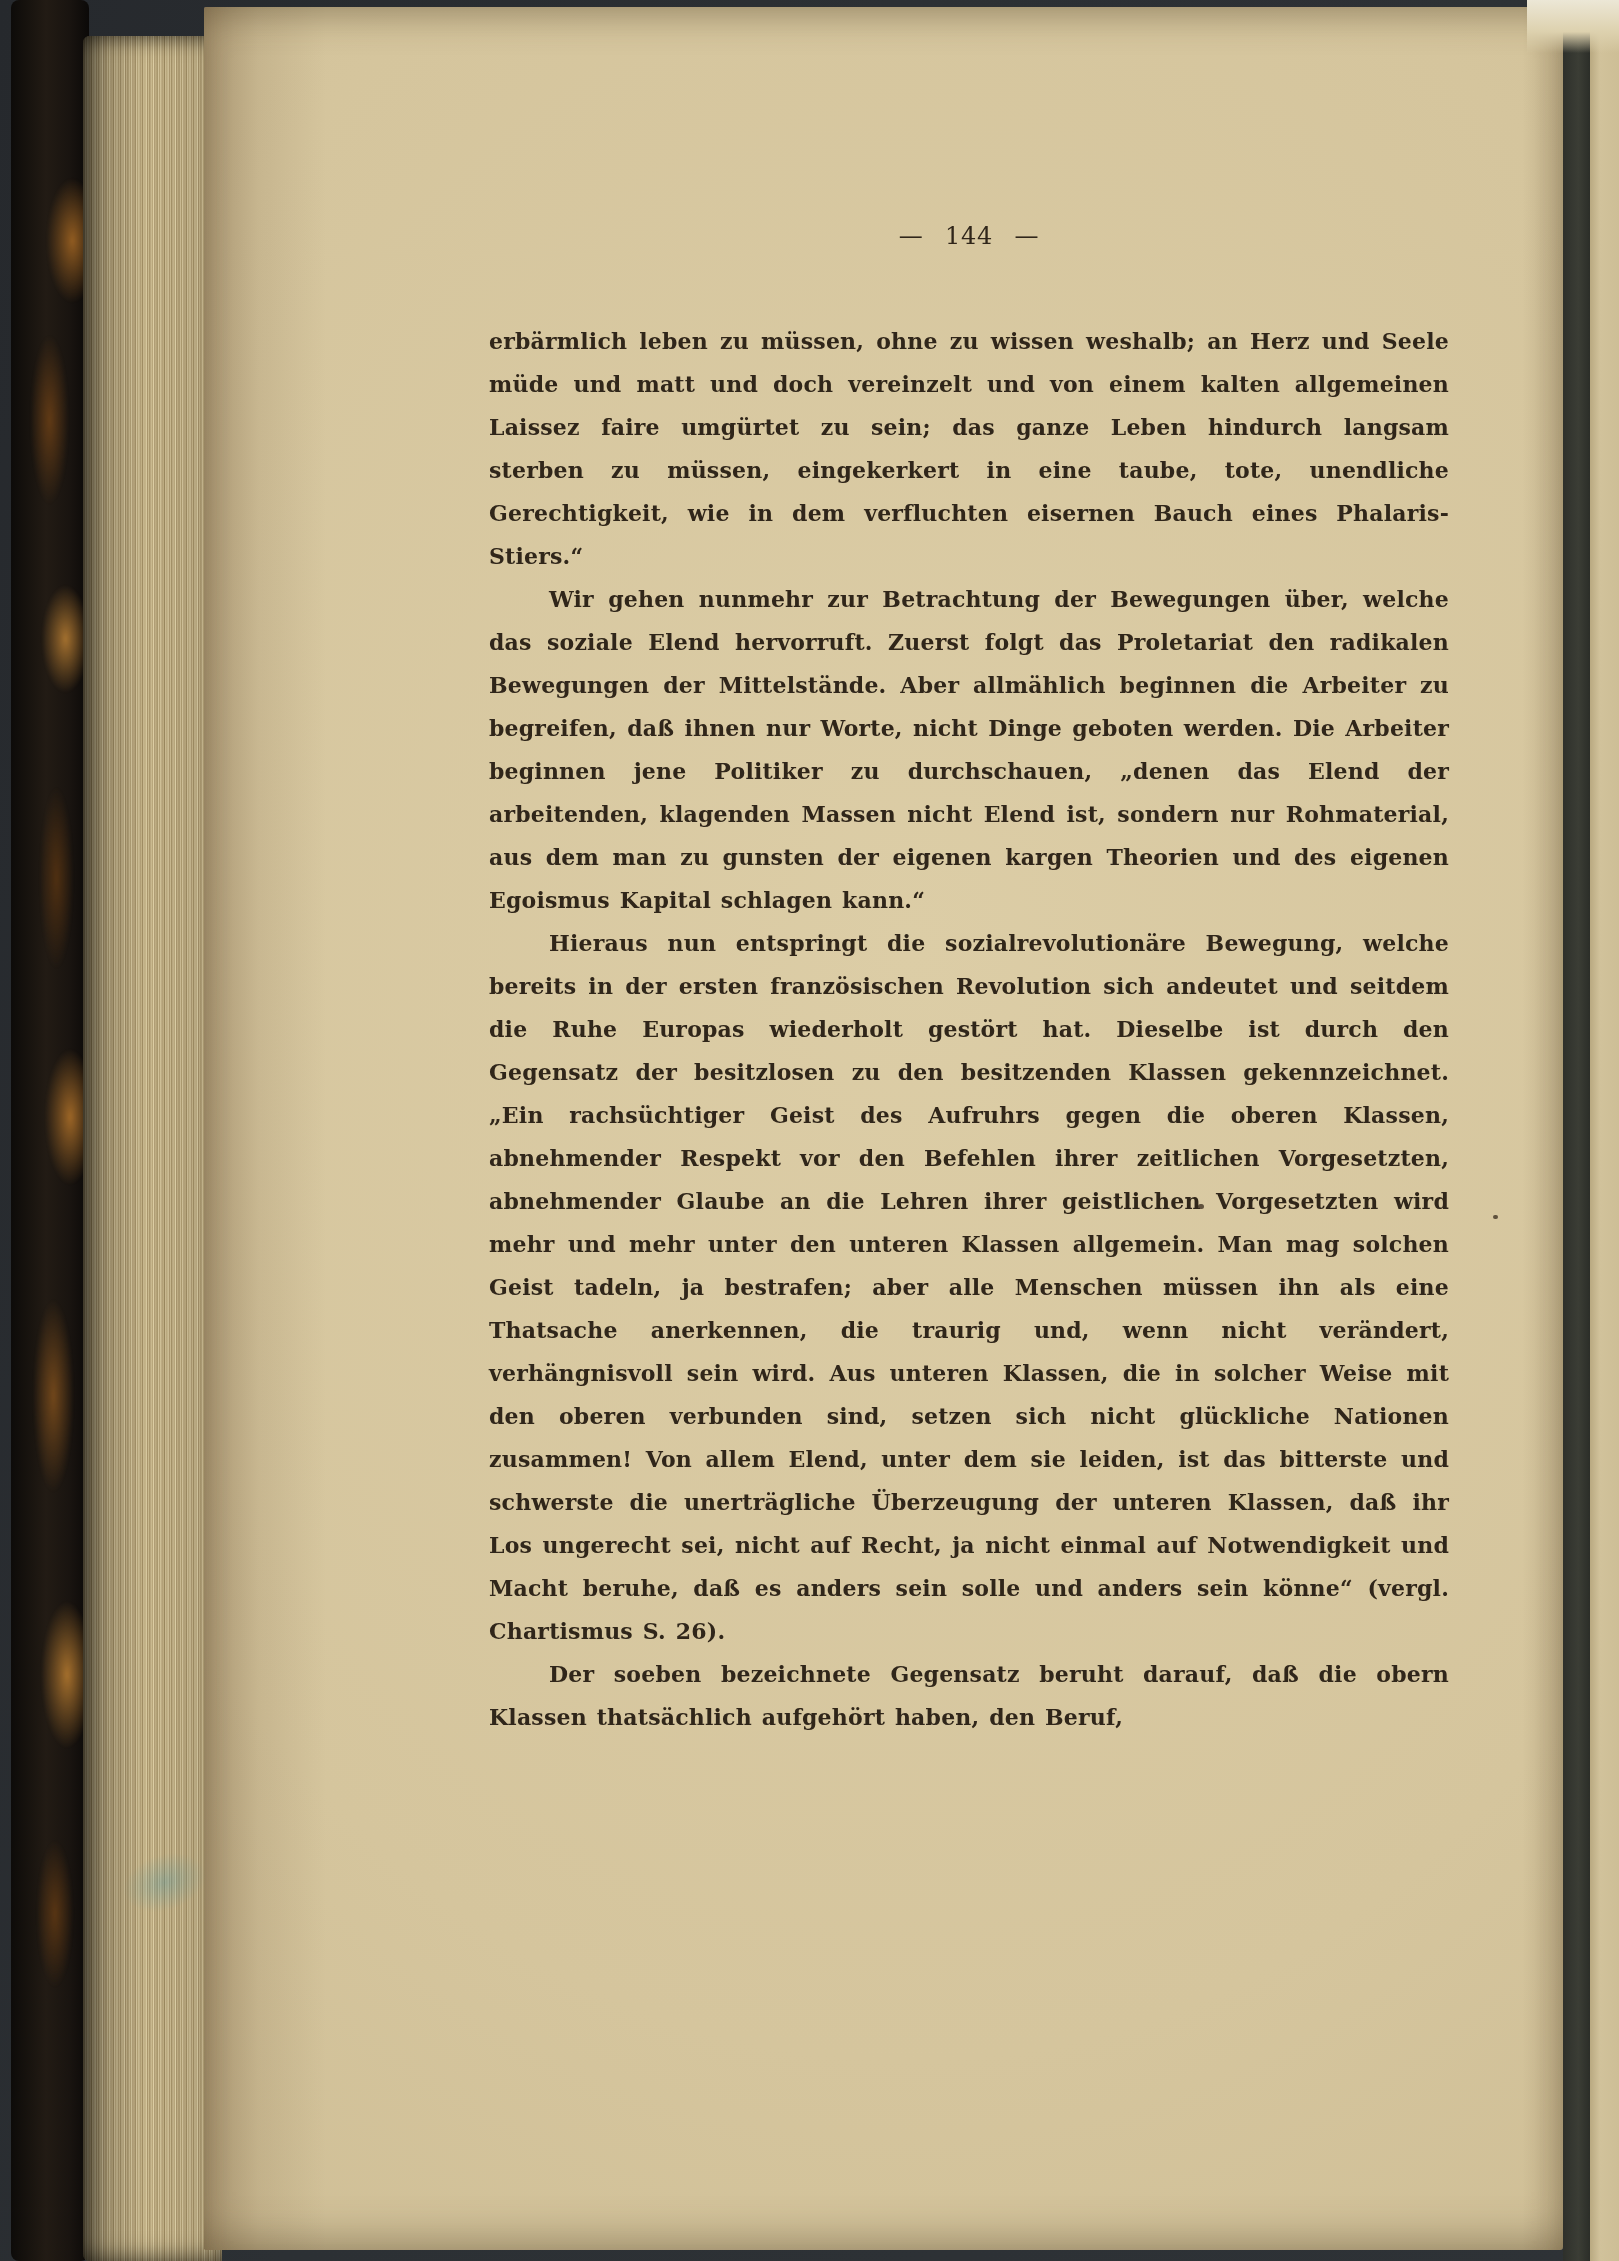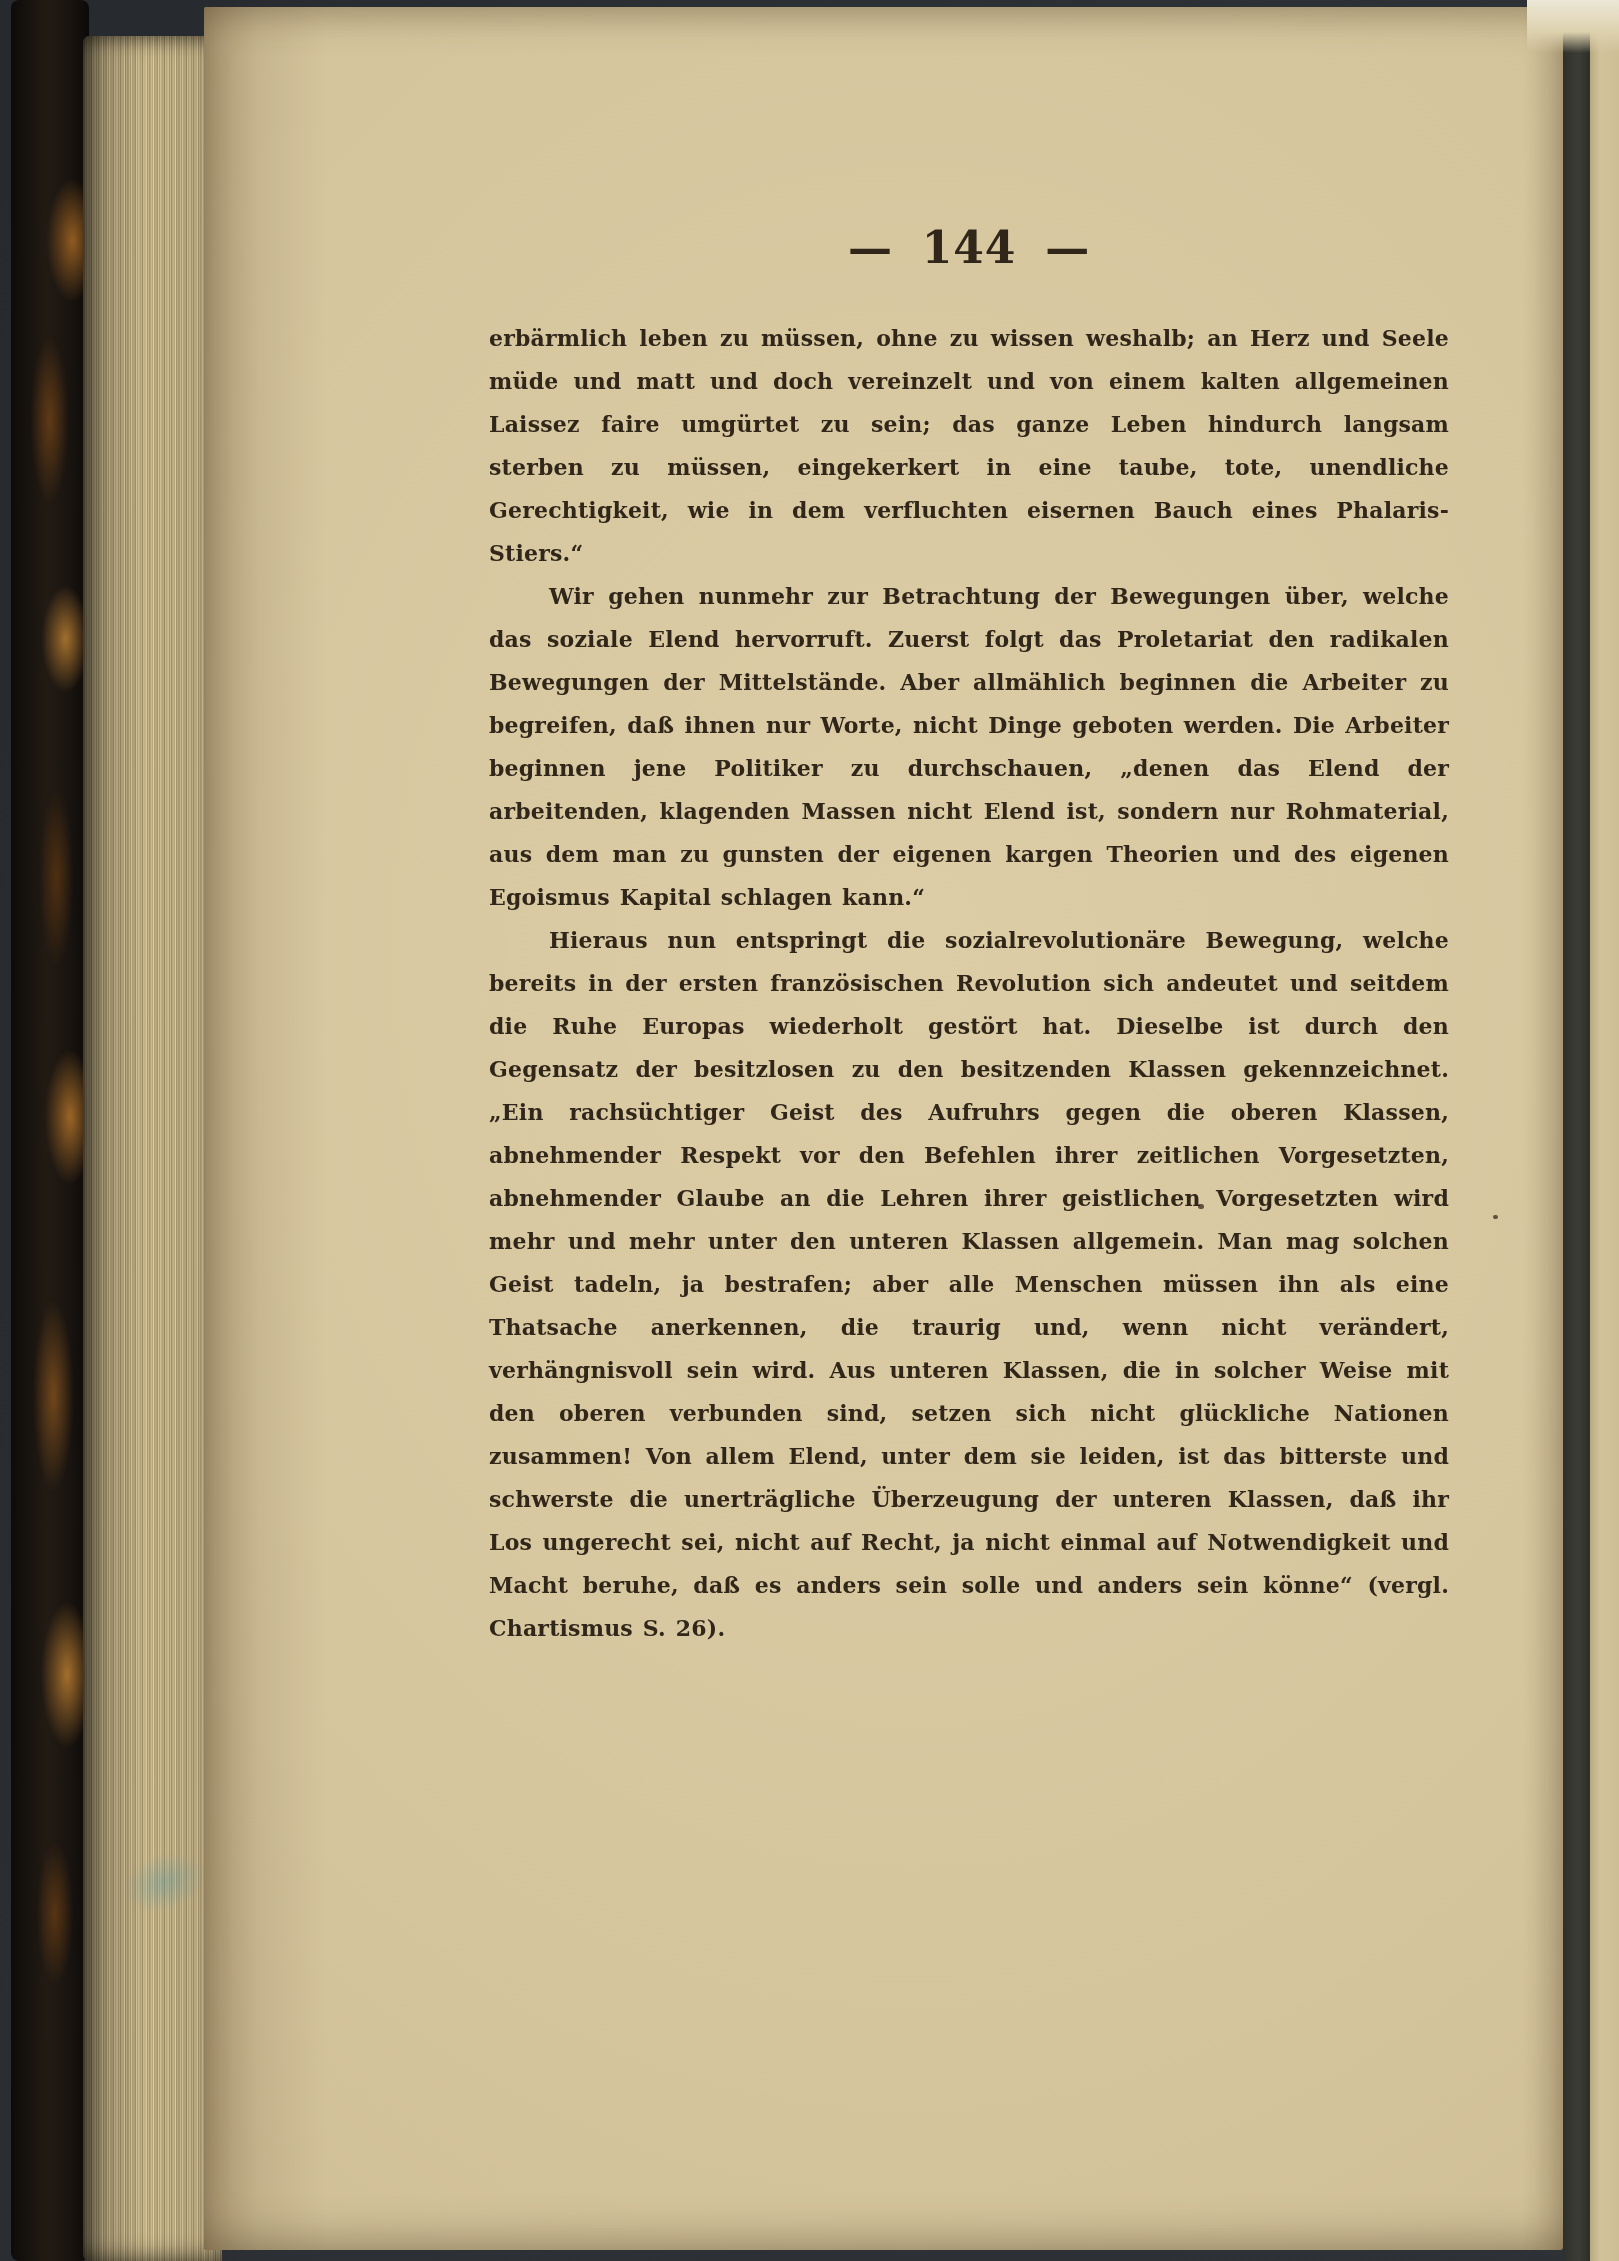--- a/index.html
+++ b/index.html
@@ -61,23 +61,23 @@
     border-radius:1.6px 3.2px 3.2px 1.6px;
   }
 
   .content {
     position:absolute; left:285px; top:215px; width:960px;
     color:#30261a;
   }
 
   .page-number {
     text-align:center;
-    font-size:44px; font-weight:700;
+    font-size:24px; font-weight:400;
     word-spacing:13px; letter-spacing:0.8px;
-    margin-bottom:44px;
+    margin-bottom:70px;
   }
 
   .para {
     font-size:22px; line-height:43px; font-weight:700;
     text-align:justify;
     letter-spacing:0.2px; word-spacing:2px;
   }
   .para.indent { text-indent:60px; }
 
   
@@ -121,20 +121,21 @@
   <div class="page">
     <div class="content">
       <div class="page-number">— 144 —</div>
 
       <p class="para">erbärmlich leben zu müssen, ohne zu wissen weshalb; an Herz und Seele müde und matt und doch vereinzelt und von einem kalten allgemeinen Laissez faire umgürtet zu sein; das ganze Leben hindurch langsam sterben zu müssen, eingekerkert in eine taube, tote, unendliche Gerechtigkeit, wie in dem verfluchten eisernen Bauch eines Phalaris-Stiers.“</p>
 
       <p class="para indent">Wir gehen nunmehr zur Betrachtung der Bewegungen über, welche das soziale Elend hervorruft. Zuerst folgt das Proletariat den radikalen Bewegungen der Mittelstände. Aber allmählich beginnen die Arbeiter zu begreifen, daß ihnen nur Worte, nicht Dinge geboten werden. Die Arbeiter beginnen jene Politiker zu durchschauen, „denen das Elend der arbeitenden, klagenden Massen nicht Elend ist, sondern nur Rohmaterial, aus dem man zu gunsten der eigenen kargen Theorien und des eigenen Egoismus Kapital schlagen kann.“</p>
 
       <p class="para indent">Hieraus nun entspringt die sozialrevolutionäre Bewegung, welche bereits in der ersten französischen Revolution sich andeutet und seitdem die Ruhe Europas wiederholt gestört hat. Dieselbe ist durch den Gegensatz der besitzlosen zu den besitzenden Klassen gekennzeichnet. „Ein rachsüchtiger Geist des Aufruhrs gegen die oberen Klassen, abnehmender Respekt vor den Befehlen ihrer zeitlichen Vorgesetzten, abnehmender Glaube an die Lehren ihrer geistlichen Vorgesetzten wird mehr und mehr unter den unteren Klassen allgemein. Man mag solchen Geist tadeln, ja bestrafen; aber alle Menschen müssen ihn als eine Thatsache anerkennen, die traurig und, wenn nicht verändert, verhängnisvoll sein wird. Aus unteren Klassen, die in solcher Weise mit den oberen verbunden sind, setzen sich nicht glückliche Nationen zusammen! Von allem Elend, unter dem sie leiden, ist das bitterste und schwerste die unerträgliche Überzeugung der unteren Klassen, daß ihr Los ungerecht sei, nicht auf Recht, ja nicht einmal auf Notwendigkeit und Macht beruhe, daß es anders sein solle und anders sein könne“ (vergl. Chartismus S. 26).</p>
 
+      <p class="para indent">Der soeben bezeichnete Gegensatz beruht darauf, daß die obern Klassen thatsächlich aufgehört haben, den Beruf,</p>
     </div>
 
     <div class="speck s1"></div>
     <div class="speck s2"></div>
   </div>
 
   <div class="right-gap"></div>
   <div class="next-page"></div>
   <div class="top-right-corner"></div>
 

